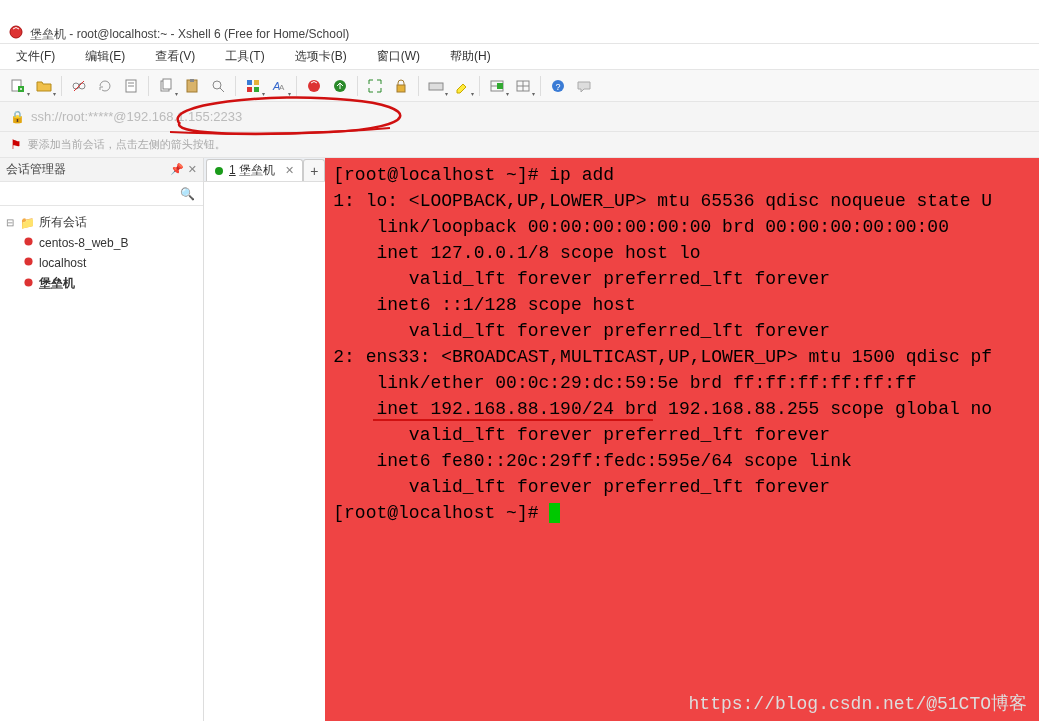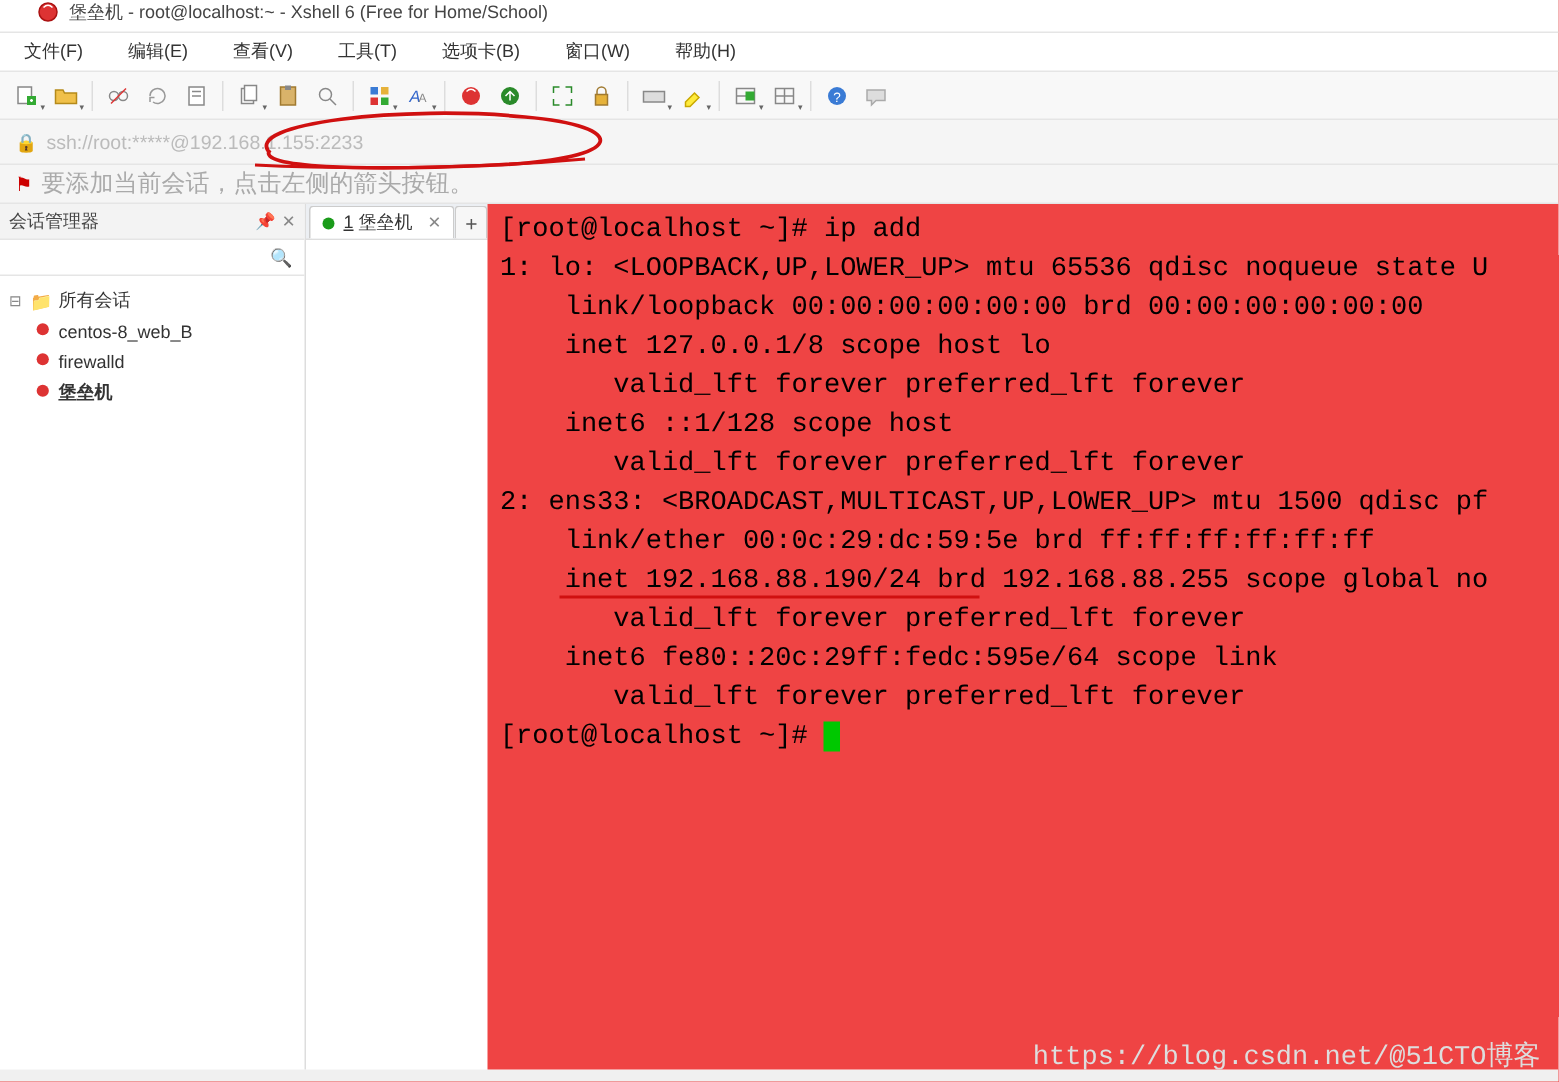--- a/index.html
+++ b/index.html
@@ -1,40 +1,40 @@
 <!DOCTYPE html>
 <html><head>
 <meta charset="utf-8">
 <style>
 * { box-sizing: border-box; margin: 0; padding: 0; }
 body { font-family: "Microsoft YaHei", "Segoe UI", sans-serif; font-size: 12px; background: #f0f0f0; width: 1039px; height: 721px; overflow: hidden; position: relative; }
 
 
-.titlebar { height: 22px; background: #fff; border-bottom: 1px solid #e5e5e5; display: flex; align-items: flex-start; padding: 0 24px; gap: 6px; }
+.titlebar { height: 44px; background: #fff; border-bottom: 1px solid #e5e5e5; display: flex; align-items: flex-end; padding: 0 8px; gap: 6px; }
 .titlebar svg { width: 16px; height: 16px; }
 .titlebar .ttxt { color: #444; font-size: 12px; }
 
 
 .menubar { height: 26px; background: #fff; border-bottom: 1px solid #e5e5e5; display: flex; align-items: center; padding: 0 8px; gap: 14px; }
 .menubar .mitem { padding: 3px 8px; color: #333; cursor: pointer; }
 
 
 .toolbar { height: 32px; background: #f8f8f8; border-bottom: 1px solid #e5e5e5; display: flex; align-items: center; padding: 0 6px; gap: 2px; }
 .tbtn { width: 24px; height: 24px; display: flex; align-items: center; justify-content: center; cursor: pointer; border-radius: 2px; position: relative; }
 .tbtn svg { width: 16px; height: 16px; }
 .tsep { width: 1px; height: 20px; background: #ddd; margin: 0 3px; }
 .tdrop::after { content: "▾"; font-size: 6px; color: #666; position: absolute; right: 0px; bottom: 1px; }
 
 
 .addrbar { height: 30px; background: #f5f5f5; border-bottom: 1px solid #e5e5e5; display: flex; align-items: center; padding: 0 10px; gap: 6px; position: relative; }
 .addrbar .lock { color: #aaa; font-size: 12px; }
 .addrbar .url { color: #bbb; font-size: 13px; }
 .hintbar { height: 26px; background: #f5f5f5; border-bottom: 1px solid #e5e5e5; display: flex; align-items: center; padding: 0 10px; gap: 6px; }
 .hintbar .flag { color: #c00; font-size: 13px; }
-.hintbar .txt { color: #aaa; font-size: 16px; }
+.hintbar .txt { color: #aaa; font-size: 11px; }
 
 
 .redscribble { position: absolute; pointer-events: none; }
 
 
 .workarea { display: flex; height: calc(721px - 30px - 26px - 32px - 30px - 26px); }
 
 
 .sesspane { width: 204px; background: #fff; border-right: 1px solid #ddd; display: flex; flex-direction: column; }
 .sesshead { height: 24px; border-bottom: 1px solid #e5e5e5; display: flex; align-items: center; padding: 0 6px; justify-content: space-between; color: #444; background: #f3f3f3; }
@@ -262,21 +262,21 @@
       <div class="row indent1">
         <span class="sicn"><svg viewBox="0 0 16 16">
               <circle cx="8" cy="8" r="5" fill="#d33"></circle>
             </svg></span>
         <span>centos-8_web_B</span>
       </div>
       <div class="row indent1">
         <span class="sicn"><svg viewBox="0 0 16 16">
               <circle cx="8" cy="8" r="5" fill="#d33"></circle>
             </svg></span>
-        <span>firewalld</span>
+        <span>localhost</span>
       </div>
       <div class="row indent1">
         <span class="sicn"><svg viewBox="0 0 16 16">
               <circle cx="8" cy="8" r="5" fill="#d33"></circle>
             </svg></span>
         <span class="bold">堡垒机</span>
       </div>
     </div>
   </div>
 

